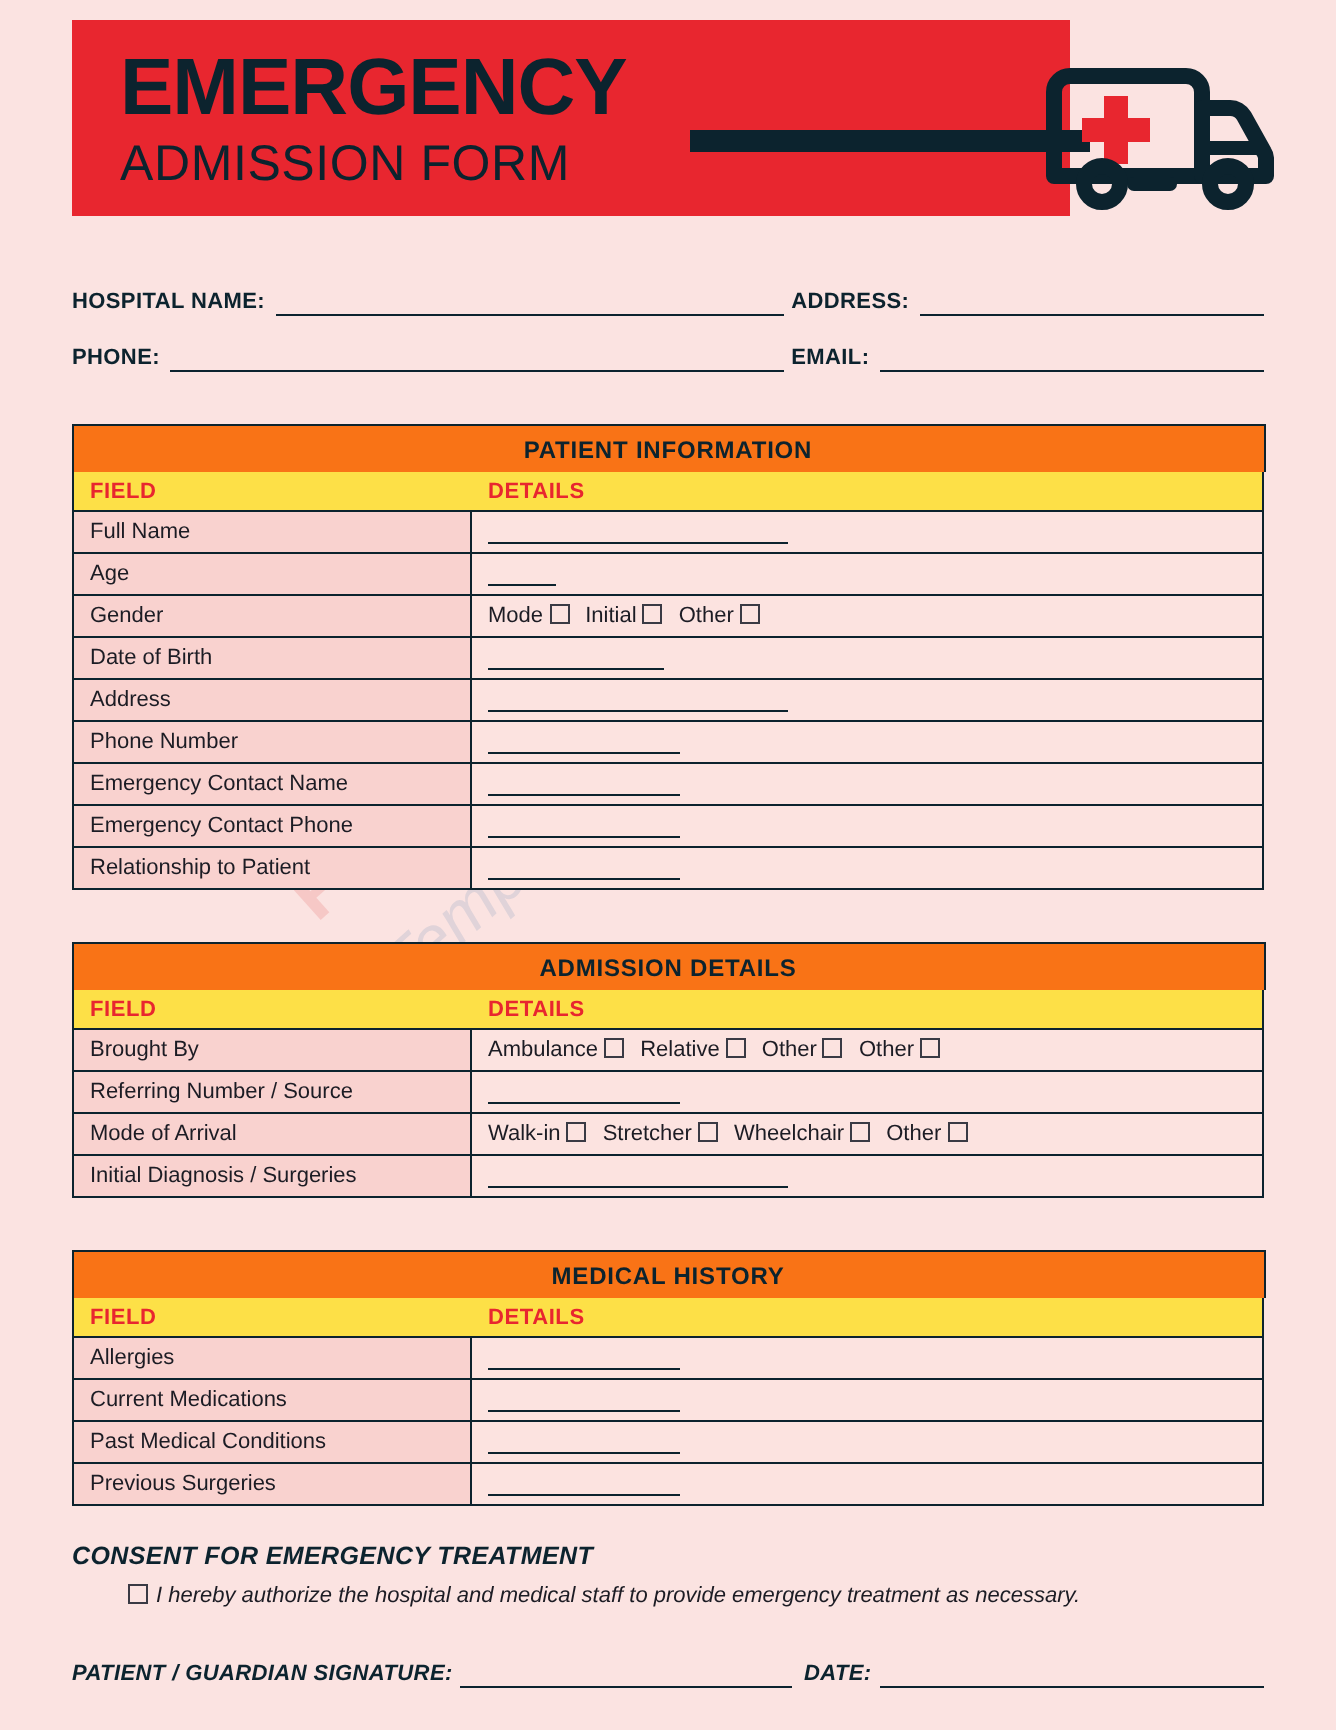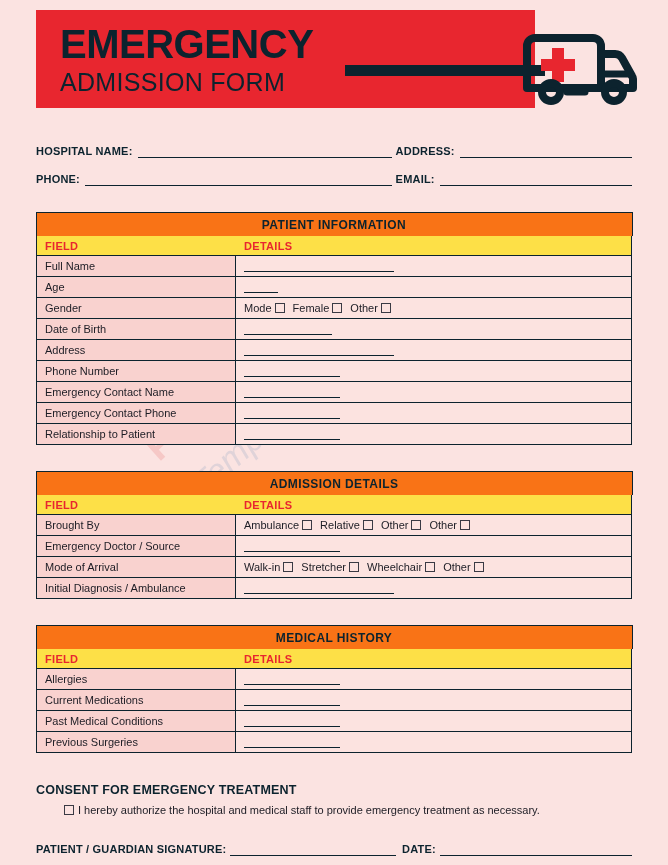--- a/index.html
+++ b/index.html
@@ -221,21 +221,22 @@
     vertical-align: -1px;
   }
   .opts { white-space: nowrap; }
 
   .gap { height: 26px; }
 
   
   .consent {
     position: relative;
     z-index: 6;
-    margin: 30px 36px 0 36px;
+    margin: 18px 36px 0 36px;
+    font-style: italic;
   }
   .consent-title {
     font-size: 12.5px;
     font-weight: bold;
     letter-spacing: 0.2px;
   }
   .consent-line {
     font-size: 11px;
     margin-top: 7px;
     color: #1c1c24;
@@ -341,21 +342,21 @@
       </div>
       <div class="trow">
         <div class="cell-field">Age</div>
         <div class="cell-details">
           <span class="blank" style="width: 34px;"></span>
         </div>
       </div>
       <div class="trow">
         <div class="cell-field">Gender</div>
         <div class="cell-details">
-          <span class="opts"><span>Mode</span><span class="chk"></span> <span>Female</span><span class="chk"></span> <span>Other</span><span class="chk"></span></span>
+          <span class="opts"><span>Mode</span><span class="chk"></span> <span>Initial</span><span class="chk"></span> <span>Other</span><span class="chk"></span></span>
         </div>
       </div>
       <div class="trow">
         <div class="cell-field">Date of Birth</div>
         <div class="cell-details">
           <span class="blank" style="width: 88px;"></span>
         </div>
       </div>
       <div class="trow">
         <div class="cell-field">Address</div>
@@ -395,33 +396,33 @@
         <div class="hcell col-field">FIELD</div>
         <div class="hcell col-details">DETAILS</div>
       </div>
       <div class="trow">
         <div class="cell-field">Brought By</div>
         <div class="cell-details">
           <span class="opts"><span>Ambulance</span><span class="chk"></span> <span>Relative</span><span class="chk"></span> <span>Other</span><span class="chk"></span> <span>Other</span><span class="chk"></span></span>
         </div>
       </div>
       <div class="trow">
-        <div class="cell-field">Emergency Doctor / Source</div>
+        <div class="cell-field">Referring Number / Source</div>
         <div class="cell-details">
           <span class="blank" style="width: 96px;"></span>
         </div>
       </div>
       <div class="trow">
         <div class="cell-field">Mode of Arrival</div>
         <div class="cell-details">
           <span class="opts"><span>Walk-in</span><span class="chk"></span> <span>Stretcher</span><span class="chk"></span> <span>Wheelchair</span><span class="chk"></span> <span>Other</span><span class="chk"></span></span>
         </div>
       </div>
       <div class="trow">
-        <div class="cell-field">Initial Diagnosis / Ambulance</div>
+        <div class="cell-field">Initial Diagnosis / Surgeries</div>
         <div class="cell-details">
           <span class="blank" style="width: 150px;"></span>
         </div>
       </div>
     </div>
     <div class="gap"></div>
     <div class="section">
       <div class="section-title">MEDICAL HISTORY</div>
       <div class="section-head">
         <div class="hcell col-field">FIELD</div>

